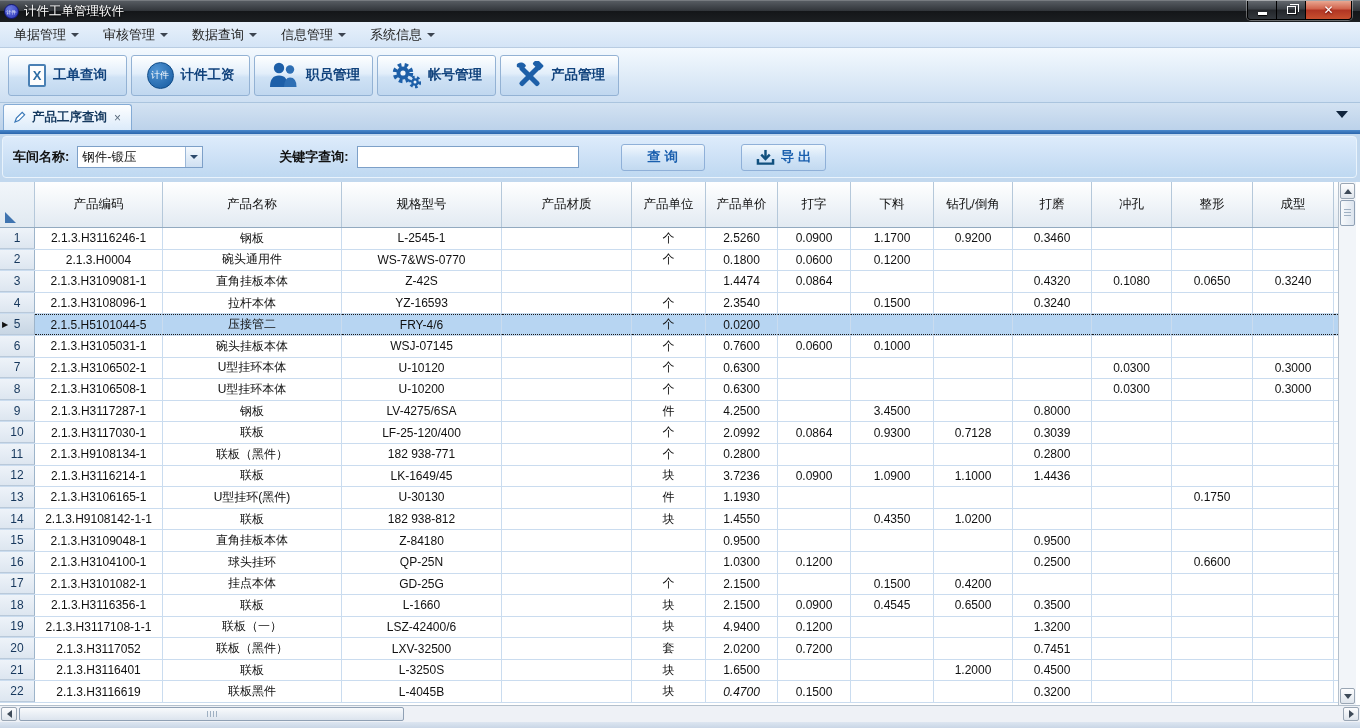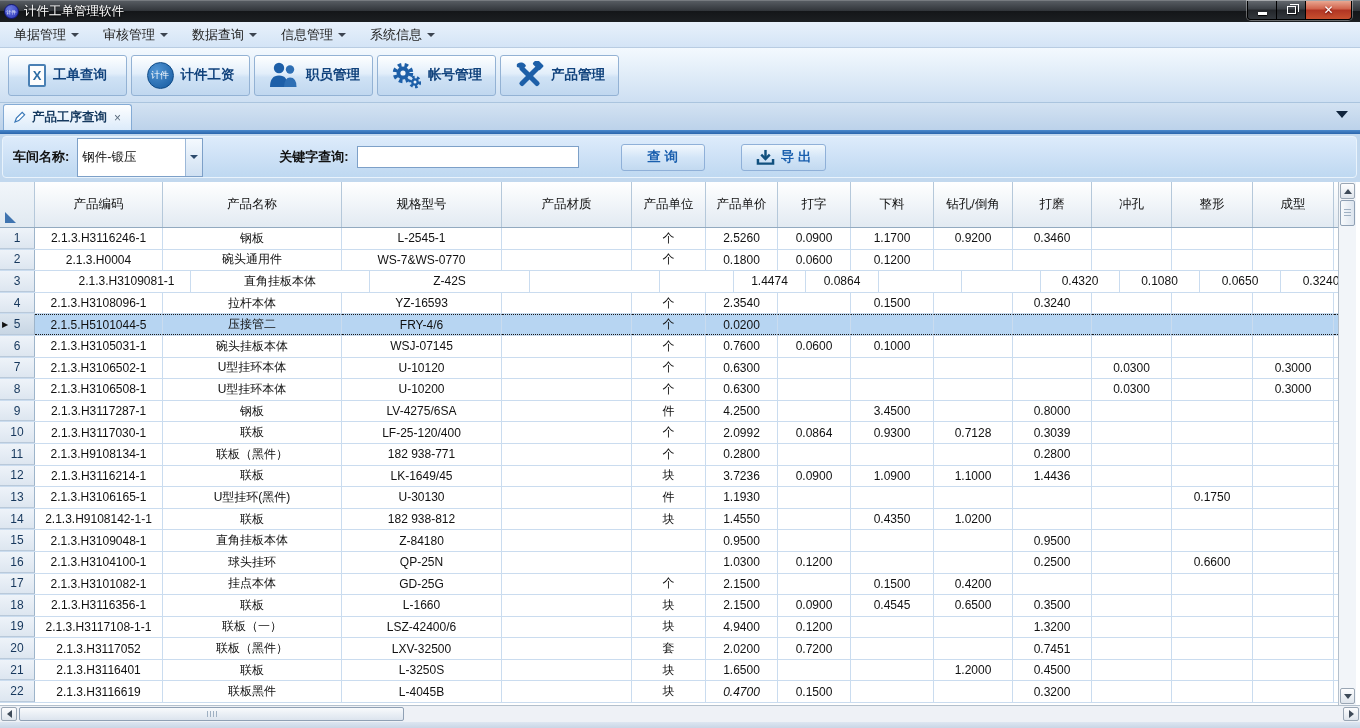--- a/index.html
+++ b/index.html
@@ -69,21 +69,21 @@
   .tab-list-arrow { position:absolute; right:12px; top:8px; width:0; height:0;
     border-left:6px solid transparent; border-right:6px solid transparent;
     border-top:7px solid #10243c; cursor:pointer; }
   .tab-underline { height:4px; flex:0 0 4px; background:linear-gradient(#4a89cc,#2a65ac); }
 
   
   .filterwrap { height:48px; flex:0 0 48px; background:#c2d8ee; padding:2px 3px 4px 2px; }
   .filterbar { height:100%; border-radius:4px; border:1px solid #e9f3fc;
     background:linear-gradient(#ddebfb,#bed8f1); display:flex; align-items:center; }
   .f-label { font-size:13px; color:#111; font-weight:bold; }
-  .combo { width:126px; height:39px; margin-left:8px; background:#fff;
+  .combo { width:126px; height:22px; margin-left:8px; background:#fff;
     border:1px solid #7da0c8; display:flex; align-items:center; position:relative; }
   .combo .val { flex:1; font-size:12.5px; padding-left:4px; color:#111; }
   .combo .btn { width:17px; height:100%; border-left:1px solid #9cb8d8;
     background:linear-gradient(#f4f9fe,#cfe0f2); display:flex; align-items:center; justify-content:center; }
   .combo .btn i { width:0; height:0; border-left:4px solid transparent; border-right:4px solid transparent;
     border-top:4px solid #2c4a6c; }
   .textbox { width:222px; height:22px; margin-left:8px; background:#fff;
     border:1px solid #7da0c8; font-size:12.5px; padding:0 4px;
     font-family:"Liberation Sans","DejaVu Sans",sans-serif; }
   .f-btn { height:27px; display:flex; align-items:center; justify-content:center; gap:6px;
@@ -321,21 +321,21 @@
             <div class="cell" style="width: 83px; flex: 0 0 83px;">0.1200</div>
             <div class="cell" style="width: 79px; flex: 0 0 79px;"></div>
             <div class="cell" style="width: 79px; flex: 0 0 79px;"></div>
             <div class="cell" style="width: 80px; flex: 0 0 80px;"></div>
             <div class="cell" style="width: 81px; flex: 0 0 81px;"></div>
             <div class="cell" style="width: 81px; flex: 0 0 81px;"></div>
             <div class="cell" style="flex: 1 1 auto; border-right: none;"></div>
           </div>
           <div class="grow">
             <div class="cell rowhdr" style="width: 35px; flex: 0 0 35px;">3</div>
-            <div class="cell" style="width: 128px; flex: 0 0 128px; margin-left: 28px;">2.1.3.H3109081-1</div>
+            <div class="cell" style="width: 128px; flex: 0 0 128px;">2.1.3.H3109081-1</div>
             <div class="cell" style="width: 179px; flex: 0 0 179px;">直角挂板本体</div>
             <div class="cell" style="width: 160px; flex: 0 0 160px;">Z-42S</div>
             <div class="cell" style="width: 130px; flex: 0 0 130px;"></div>
             <div class="cell" style="width: 74px; flex: 0 0 74px;"></div>
             <div class="cell" style="width: 72px; flex: 0 0 72px;">1.4474</div>
             <div class="cell" style="width: 73px; flex: 0 0 73px;">0.0864</div>
             <div class="cell" style="width: 83px; flex: 0 0 83px;"></div>
             <div class="cell" style="width: 79px; flex: 0 0 79px;"></div>
             <div class="cell" style="width: 79px; flex: 0 0 79px;">0.4320</div>
             <div class="cell" style="width: 80px; flex: 0 0 80px;">0.1080</div>

